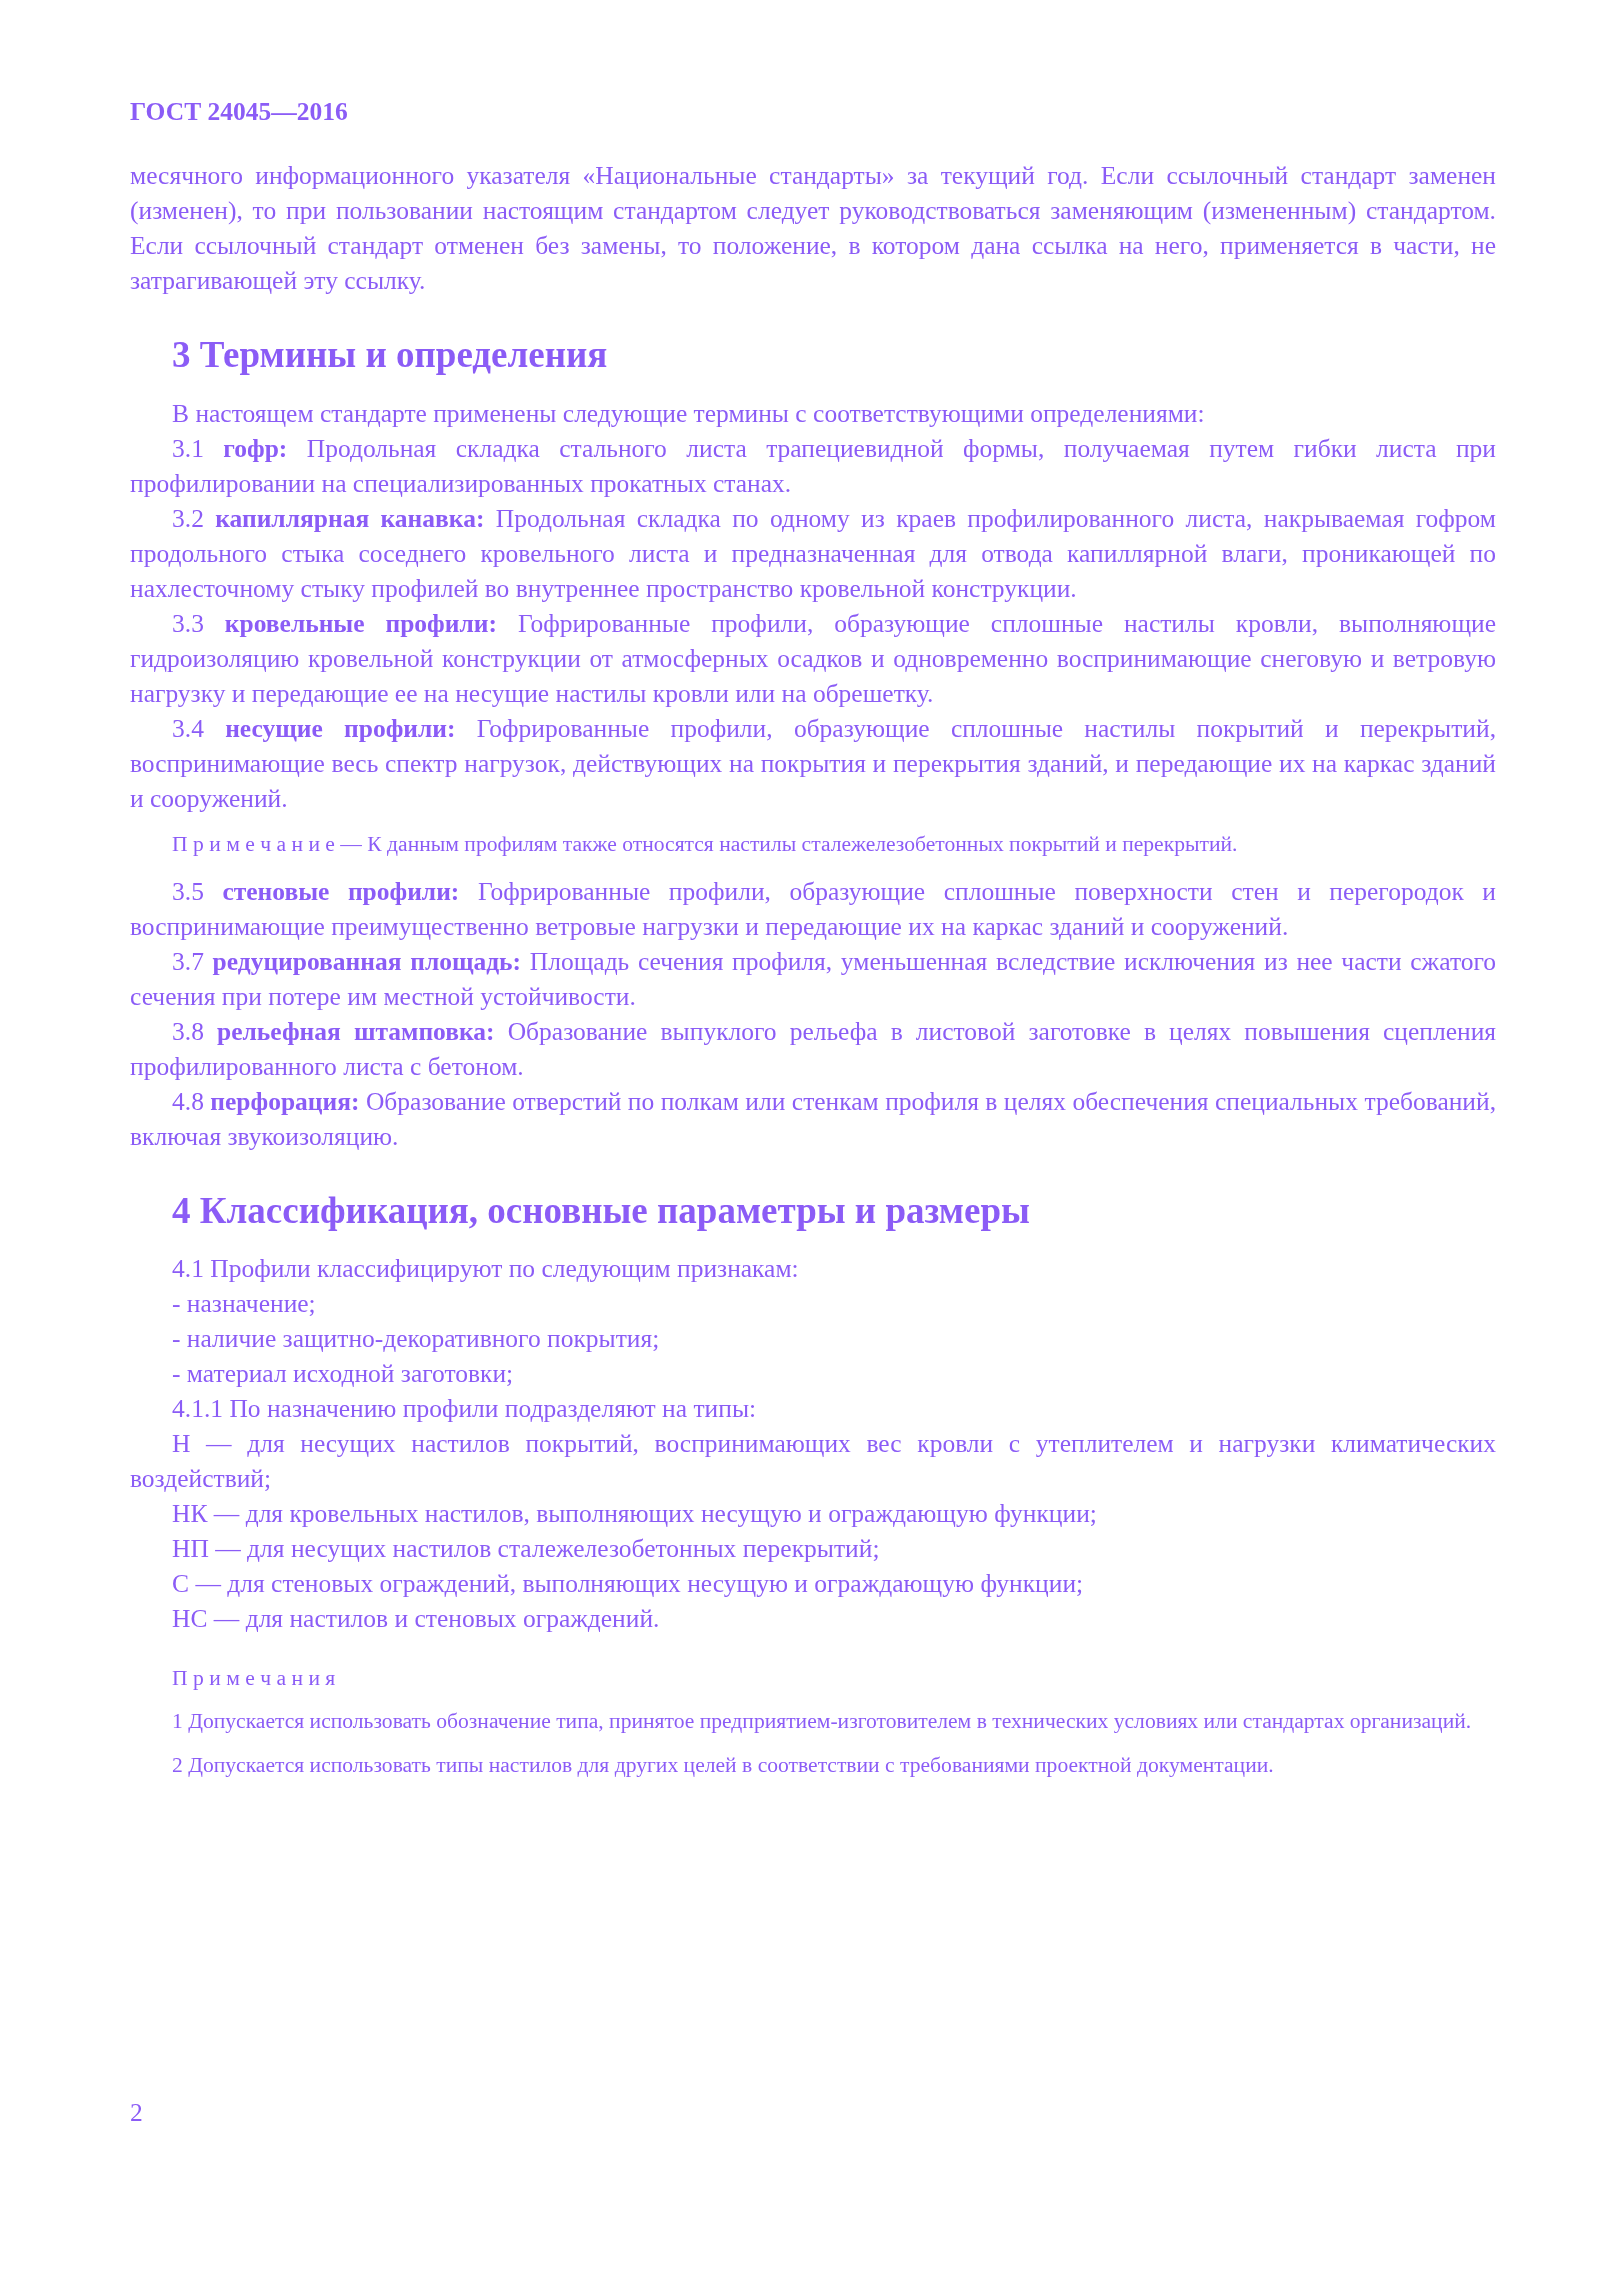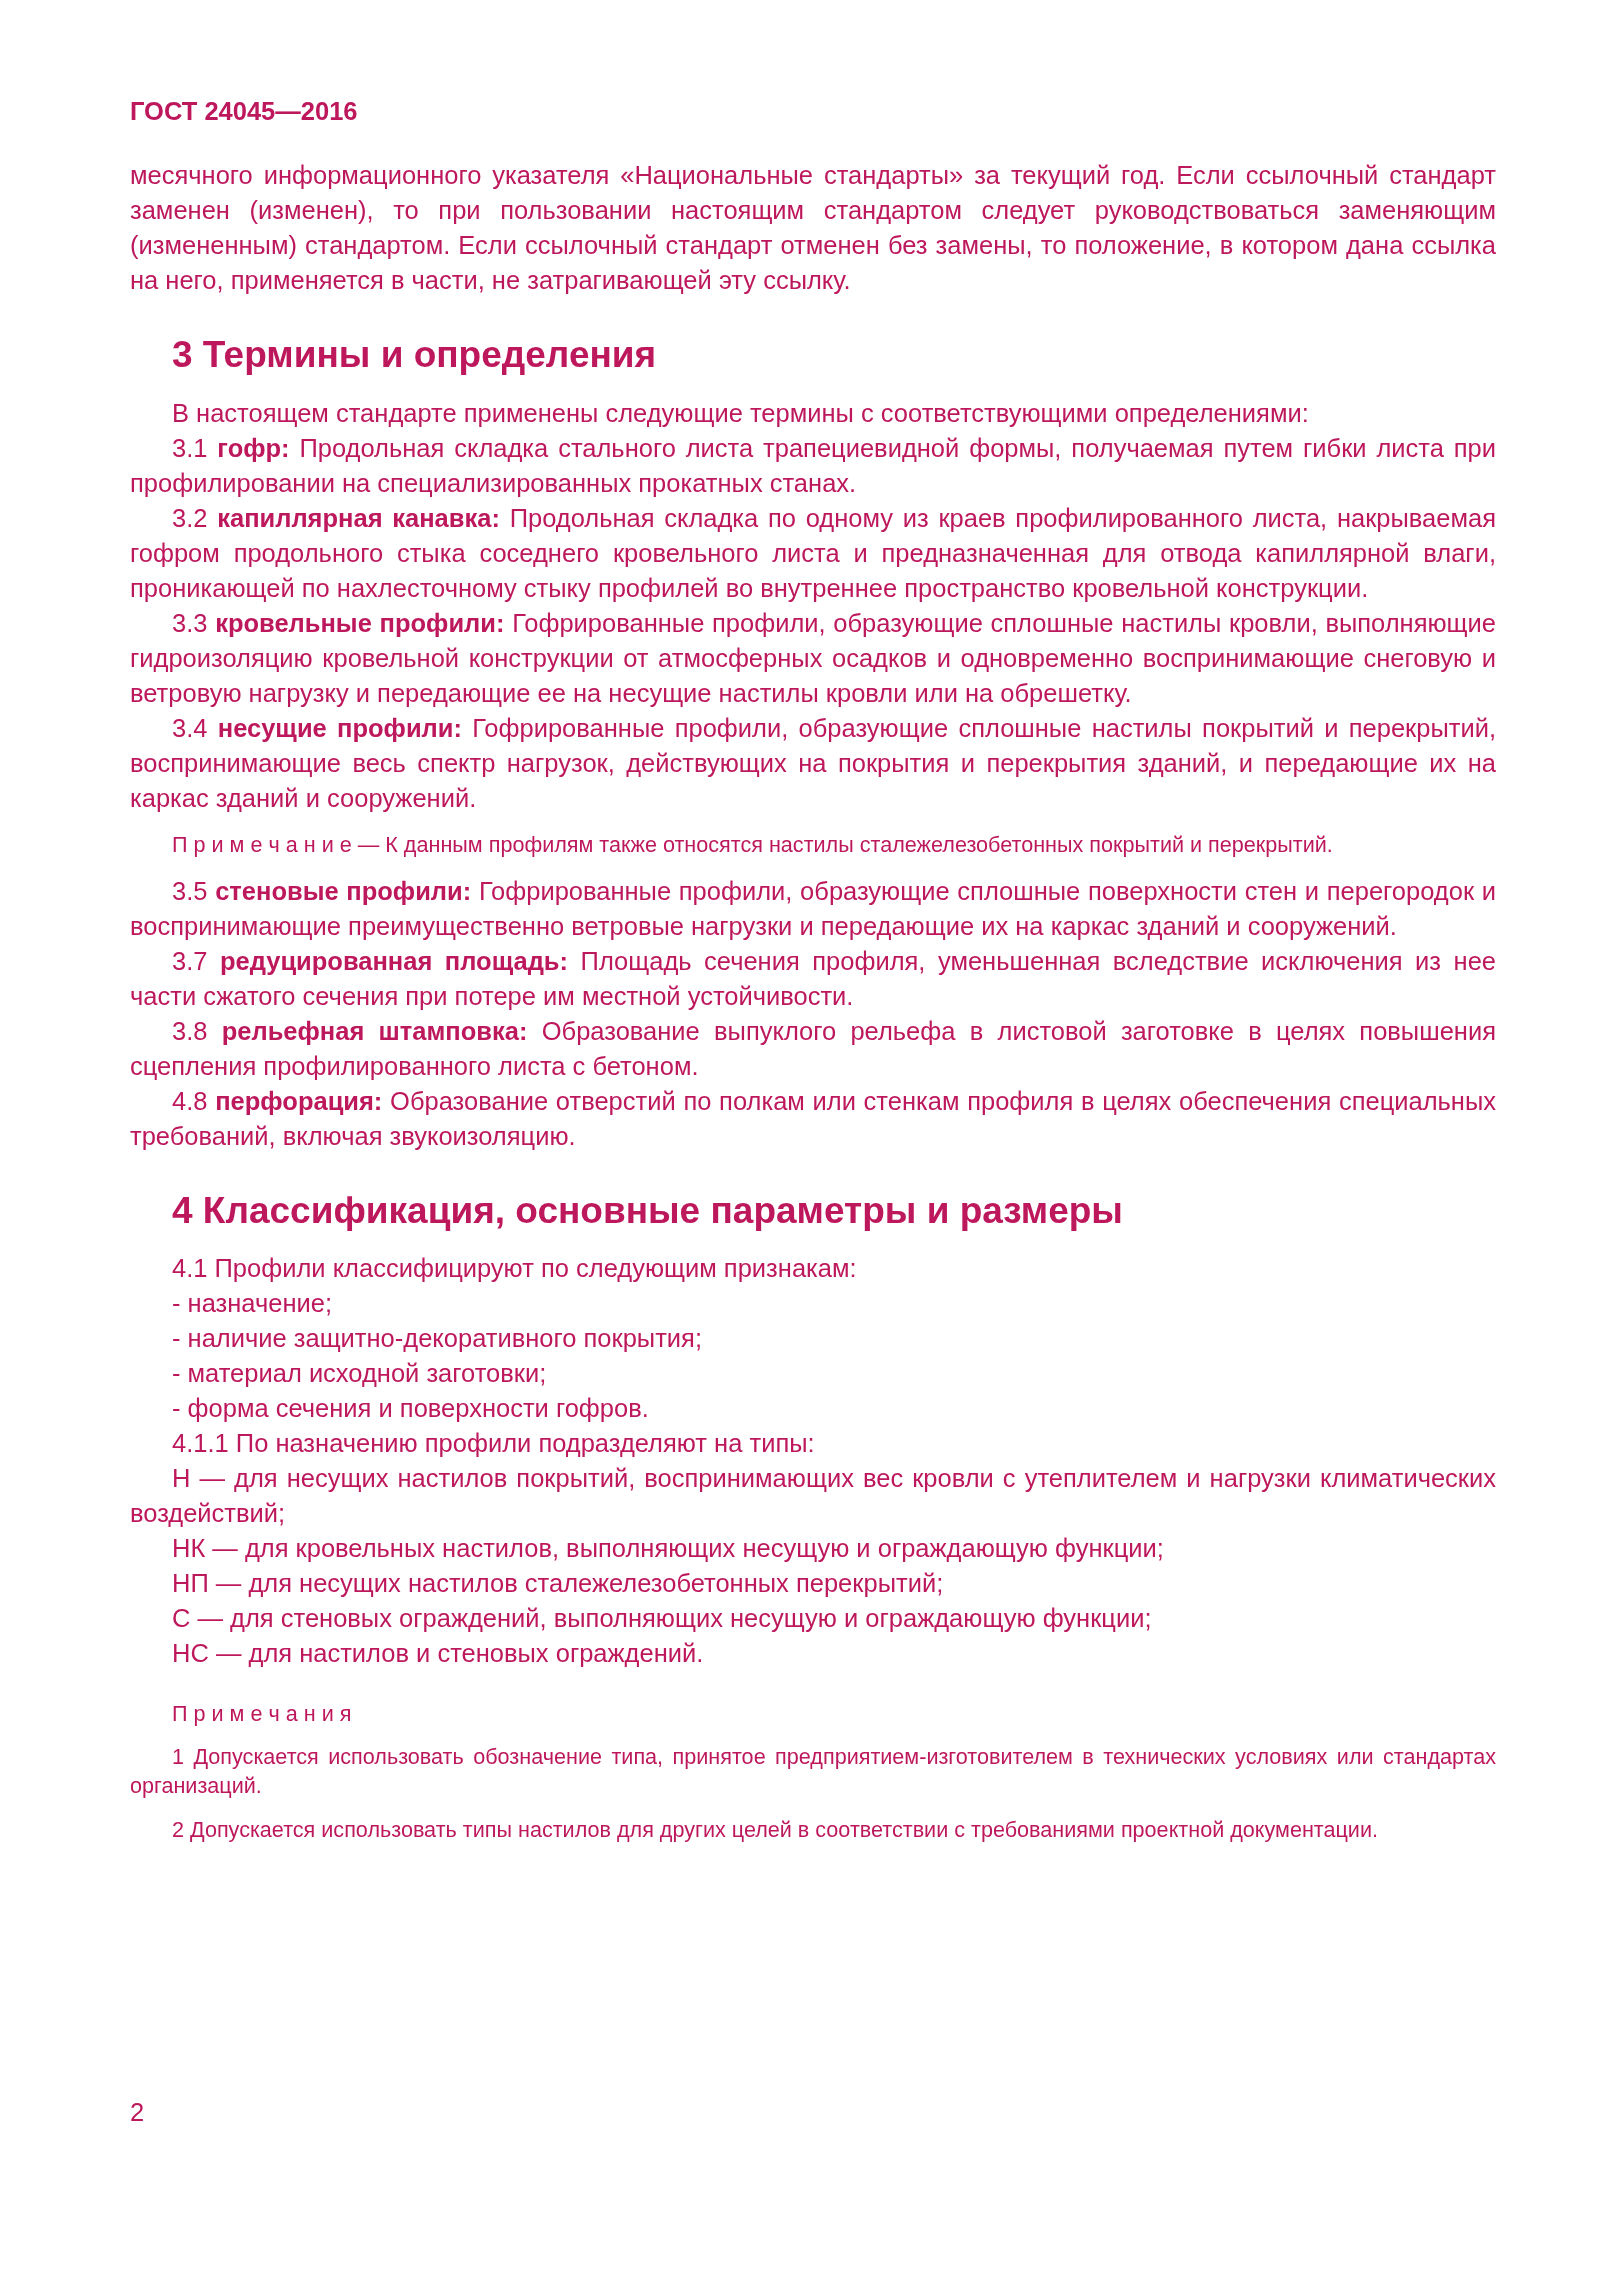--- a/index.html
+++ b/index.html
@@ -2,22 +2,22 @@
 <html lang="ru"><head>
 <meta charset="utf-8">
 <style>
   * { margin: 0; padding: 0; box-sizing: border-box; }
   html, body { background: #ffffff; }
   .page {
     position: relative;
     width: 1621px;
     height: 2293px;
     background: #ffffff;
-    font-family: Liberation Sans, sans-serif;
-    color: #be185d;
+    font-family: Liberation Serif, serif;
+    color: #8b5cf6;
     overflow: hidden;
   }
   .content {
     position: absolute;
     left: 130px;
     top: 96px;
     width: 1366px;
   }
   .running-header {
     font-size: 25.5px;
@@ -132,21 +132,20 @@
       <span>Образование отверстий по полкам или стенкам профиля в целях обеспечения специальных требований, включая звукоизоляцию.</span>
     </p>
 
     <h2 class="heading">4 Классификация, основные параметры и размеры</h2>
 
     <p class="para">4.1 Профили классифицируют по следующим признакам:</p>
 
     <p class="para">- назначение;</p>
     <p class="para">- наличие защитно-декоративного покрытия;</p>
     <p class="para">- материал исходной заготовки;</p>
-    <p class="para">- форма сечения и поверхности гофров.</p>
 
     <p class="para">4.1.1 По назначению профили подразделяют на типы:</p>
 
     <p class="para">Н — для несущих настилов покрытий, воспринимающих вес кровли с утеплителем и нагрузки климатических воздействий;</p>
     <p class="para">НК — для кровельных настилов, выполняющих несущую и ограждающую функции;</p>
     <p class="para">НП — для несущих настилов сталежелезобетонных перекрытий;</p>
     <p class="para">С — для стеновых ограждений, выполняющих несущую и ограждающую функции;</p>
     <p class="para">НС — для настилов и стеновых ограждений.</p>
 
     <p class="note notes-label">П р и м е ч а н и я</p>

